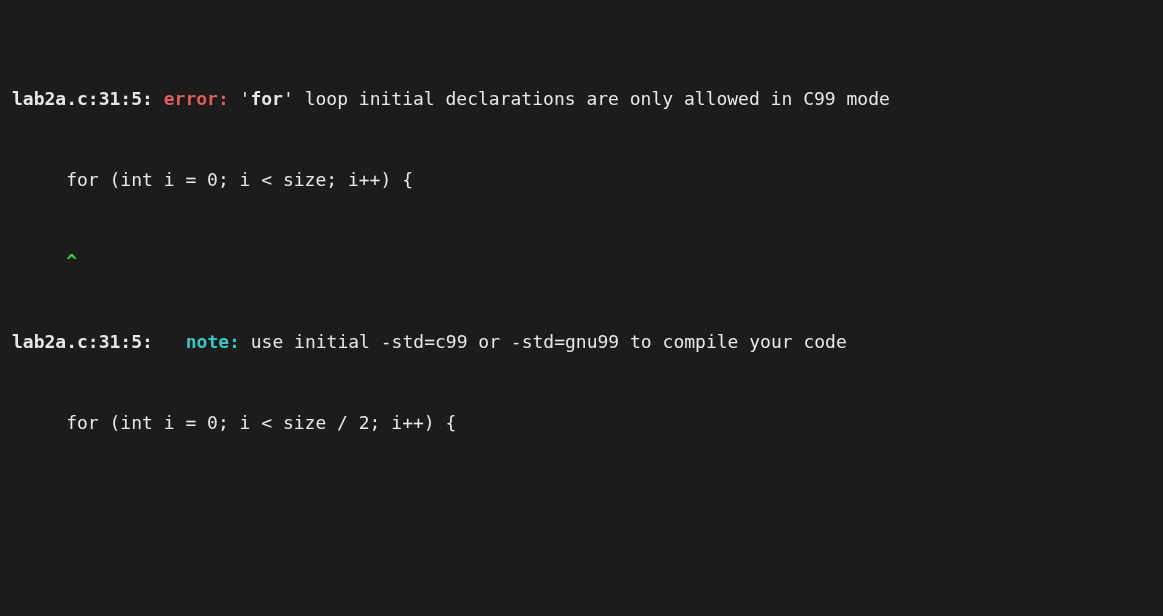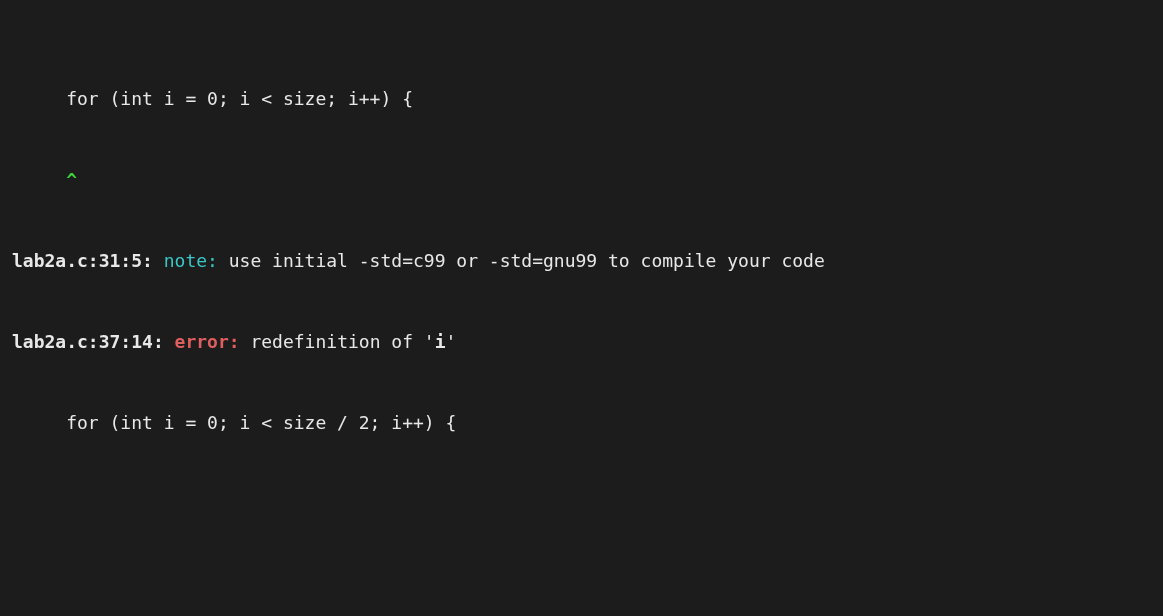--- a/index.html
+++ b/index.html
@@ -13,33 +13,33 @@
     width: 1163px;
     height: 616px;
     overflow: hidden;
   }
   .terminal {
     padding: 4px 12px;
     white-space: pre;
   }
   .bold { font-weight: 700; }
   .err  { color: #e05e5e; font-weight: 700; }
-  .note { color: #3ac6c6; font-weight: 400; }
+  .note { color: #3ac6c6; font-weight: 700; margin-left: 22px; }
   .caret { color: #3dd13d; font-weight: 700; }
   .line { display: block; }
 </style>
 </head>
 <body>
 
 <div class="terminal">
   
+  <span class="line"><span class="bold">lab2a.c:31:5: </span><span class="err">error:</span><span> '</span><span class="bold">for</span><span>' loop initial declarations are only allowed in C99 mode</span></span>
   <span class="line">     for (int i = 0; i &lt; size; i++) {</span>
   <span class="line caret">     ^</span>
   <span class="line"><span class="bold">lab2a.c:31:5: </span><span class="note">note:</span><span> use initial -std=c99 or -std=gnu99 to compile your code</span></span>
-  <span class="line"><span class="bold">lab2a.c:37:14: </span><span class="err">error:</span><span> redefinition of '</span><span class="bold">i</span><span>'</span></span>
   <span class="line">     for (int i = 0; i &lt; size / 2; i++) {</span>
   
   
   
   
   
   
   
   
   

